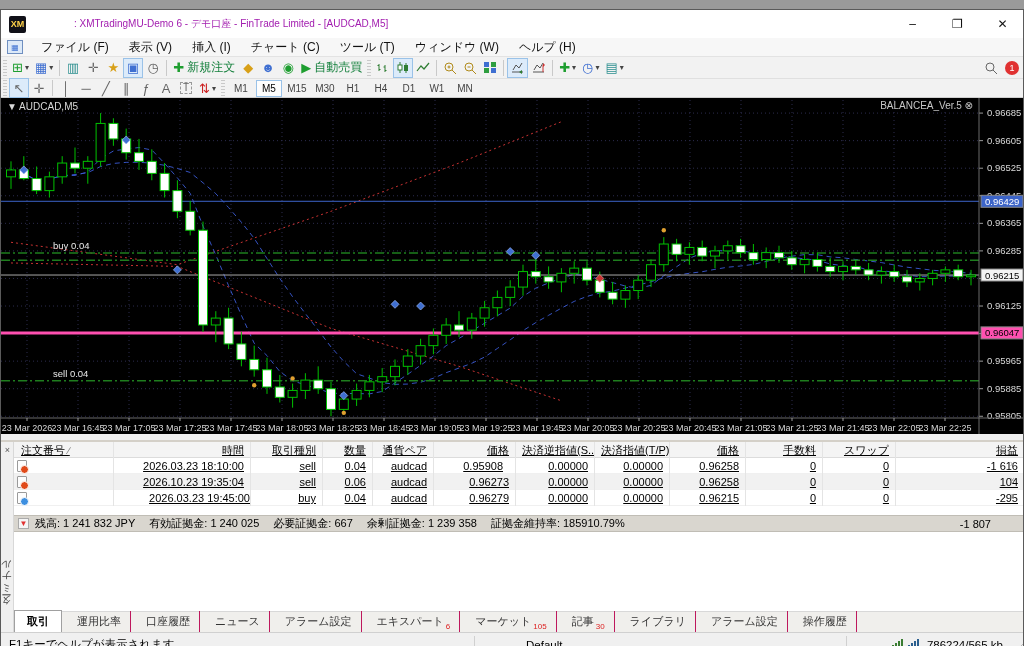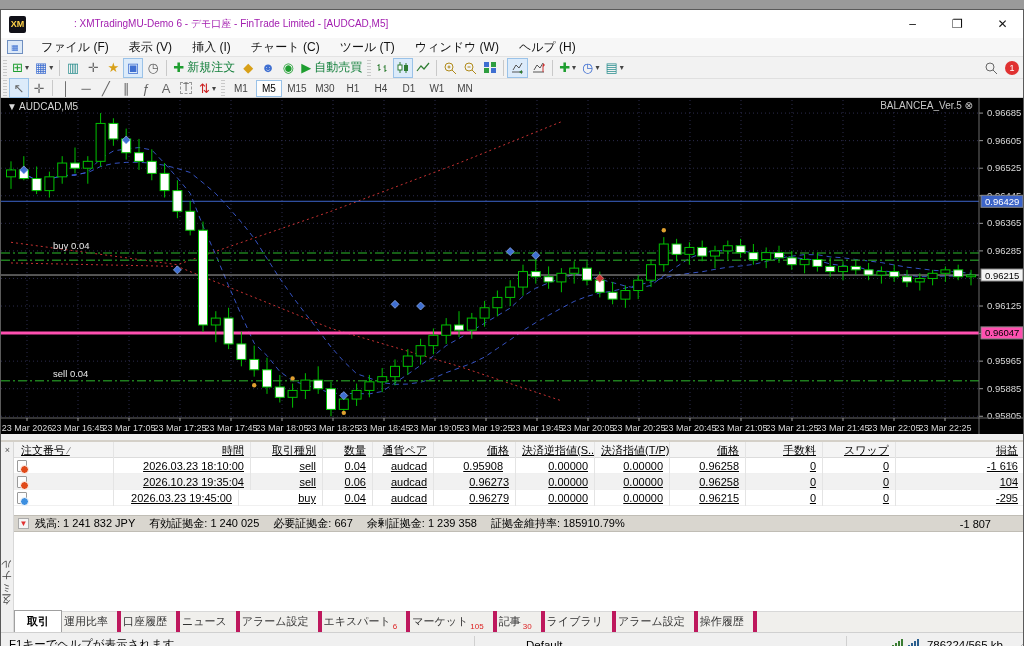--- a/index.html
+++ b/index.html
@@ -46,21 +46,21 @@
   .docicon:after{content:"";position:absolute;right:-3px;bottom:-3px;width:7px;height:7px;border-radius:50%;}
   .docicon.sell:after{background:#e04a1a;border:1px solid #fff;}
   .docicon.buy:after{background:#3d8fe0;border:1px solid #fff;}
   .rowx{position:absolute;right:10px;top:1px;font-size:9px;color:#999;}
   #balancerow{position:absolute;left:13px;top:73px;width:1011px;height:17px;background:#d9d6cf;border-top:1px solid #c0bdb5;border-bottom:1px solid #c0bdb5;font-size:11px;color:#000;display:flex;align-items:center;}
   #balarrow{width:11px;height:11px;margin:0 6px 0 4px;background:#f5f5f5;border:1px solid #aaa;color:#e03131;font-size:8px;line-height:10px;text-align:center;}
   .balitem{margin-right:14px;white-space:nowrap;}
   #balprofit{position:absolute;right:34px;font-size:11px;color:#000;}
   
   #tabsbar{position:absolute;left:13px;bottom:0px;width:1011px;height:21px;background:#f0efec;border-top:1px solid #d8d8d8;display:flex;align-items:flex-end;font-size:11px;color:#333;}
-  .tab{position:relative;padding:3px 9px 3px 2px;border-right:4px solid #be185d;white-space:nowrap;display:flex;align-items:flex-end;}
+  .tab{position:relative;padding:3px 9px 3px 15px;border-right:1px solid #be185d;white-space:nowrap;display:flex;align-items:flex-end;}
   .tab.active{background:#ffffff;border:1px solid #a0a0a0;border-bottom:none;font-weight:bold;color:#000;padding:3px 12px;}
   .badge{color:#d22;font-size:8px;margin-left:2px;position:relative;top:2px;}
   
   #statusbar{position:absolute;left:0;top:622px;width:1024px;height:24px;background:#f0f0f0;border-top:1px solid #d0d0d0;display:flex;align-items:center;font-size:11.5px;color:#000;gap:41px;}
   .st-sep{width:1px;height:18px;background:#d0d0d0;}
   #sthelp{padding:0 8px;width:432px;}
   #stprofile{padding:0 10px;width:150px;}
   #stspacer{flex:1;}
   #sttraffic{display:flex;align-items:center;padding-right:22px;}
   #sttraffic svg{margin-right:5px;}
@@ -597,21 +597,21 @@
           <div class="cell cb " style="left:581px;width:75px;text-align:right;padding-right:6px;">0.00000</div>
           <div class="cell cb " style="left:656px;width:76px;text-align:right;padding-right:6px;">0.96258</div>
           <div class="cell cb " style="left:732px;width:77px;text-align:right;padding-right:6px;">0</div>
           <div class="cell cb " style="left:809px;width:73px;text-align:right;padding-right:6px;">0</div>
           <div class="cell cb " style="left:882px;width:129px;text-align:right;padding-right:6px;">104</div>
           <div class="rowx">×</div>
         </div>
         <div class="trow rowline" style="background:#fff;">
           <div class="docicon buy"></div>
           <div class="cell cb " style="left:0px;width:100px;text-align:right;padding-right:6px;"></div>
-          <div class="cell cb " style="left:88px;width:137px;text-align:right;padding-right:6px;">2026.03.23 19:45:00</div>
+          <div class="cell cb " style="left:100px;width:137px;text-align:right;">2026.03.23 19:45:00</div>
           <div class="cell cb " style="left:237px;width:72px;text-align:right;padding-right:6px;">buy</div>
           <div class="cell cb " style="left:309px;width:50px;text-align:right;padding-right:6px;">0.04</div>
           <div class="cell cb " style="left:359px;width:61px;text-align:right;padding-right:6px;">audcad</div>
           <div class="cell cb " style="left:420px;width:82px;text-align:right;padding-right:6px;">0.96279</div>
           <div class="cell cb " style="left:502px;width:79px;text-align:right;padding-right:6px;">0.00000</div>
           <div class="cell cb " style="left:581px;width:75px;text-align:right;padding-right:6px;">0.00000</div>
           <div class="cell cb " style="left:656px;width:76px;text-align:right;padding-right:6px;">0.96215</div>
           <div class="cell cb " style="left:732px;width:77px;text-align:right;padding-right:6px;">0</div>
           <div class="cell cb " style="left:809px;width:73px;text-align:right;padding-right:6px;">0</div>
           <div class="cell cb " style="left:882px;width:129px;text-align:right;padding-right:6px;">-295</div>

